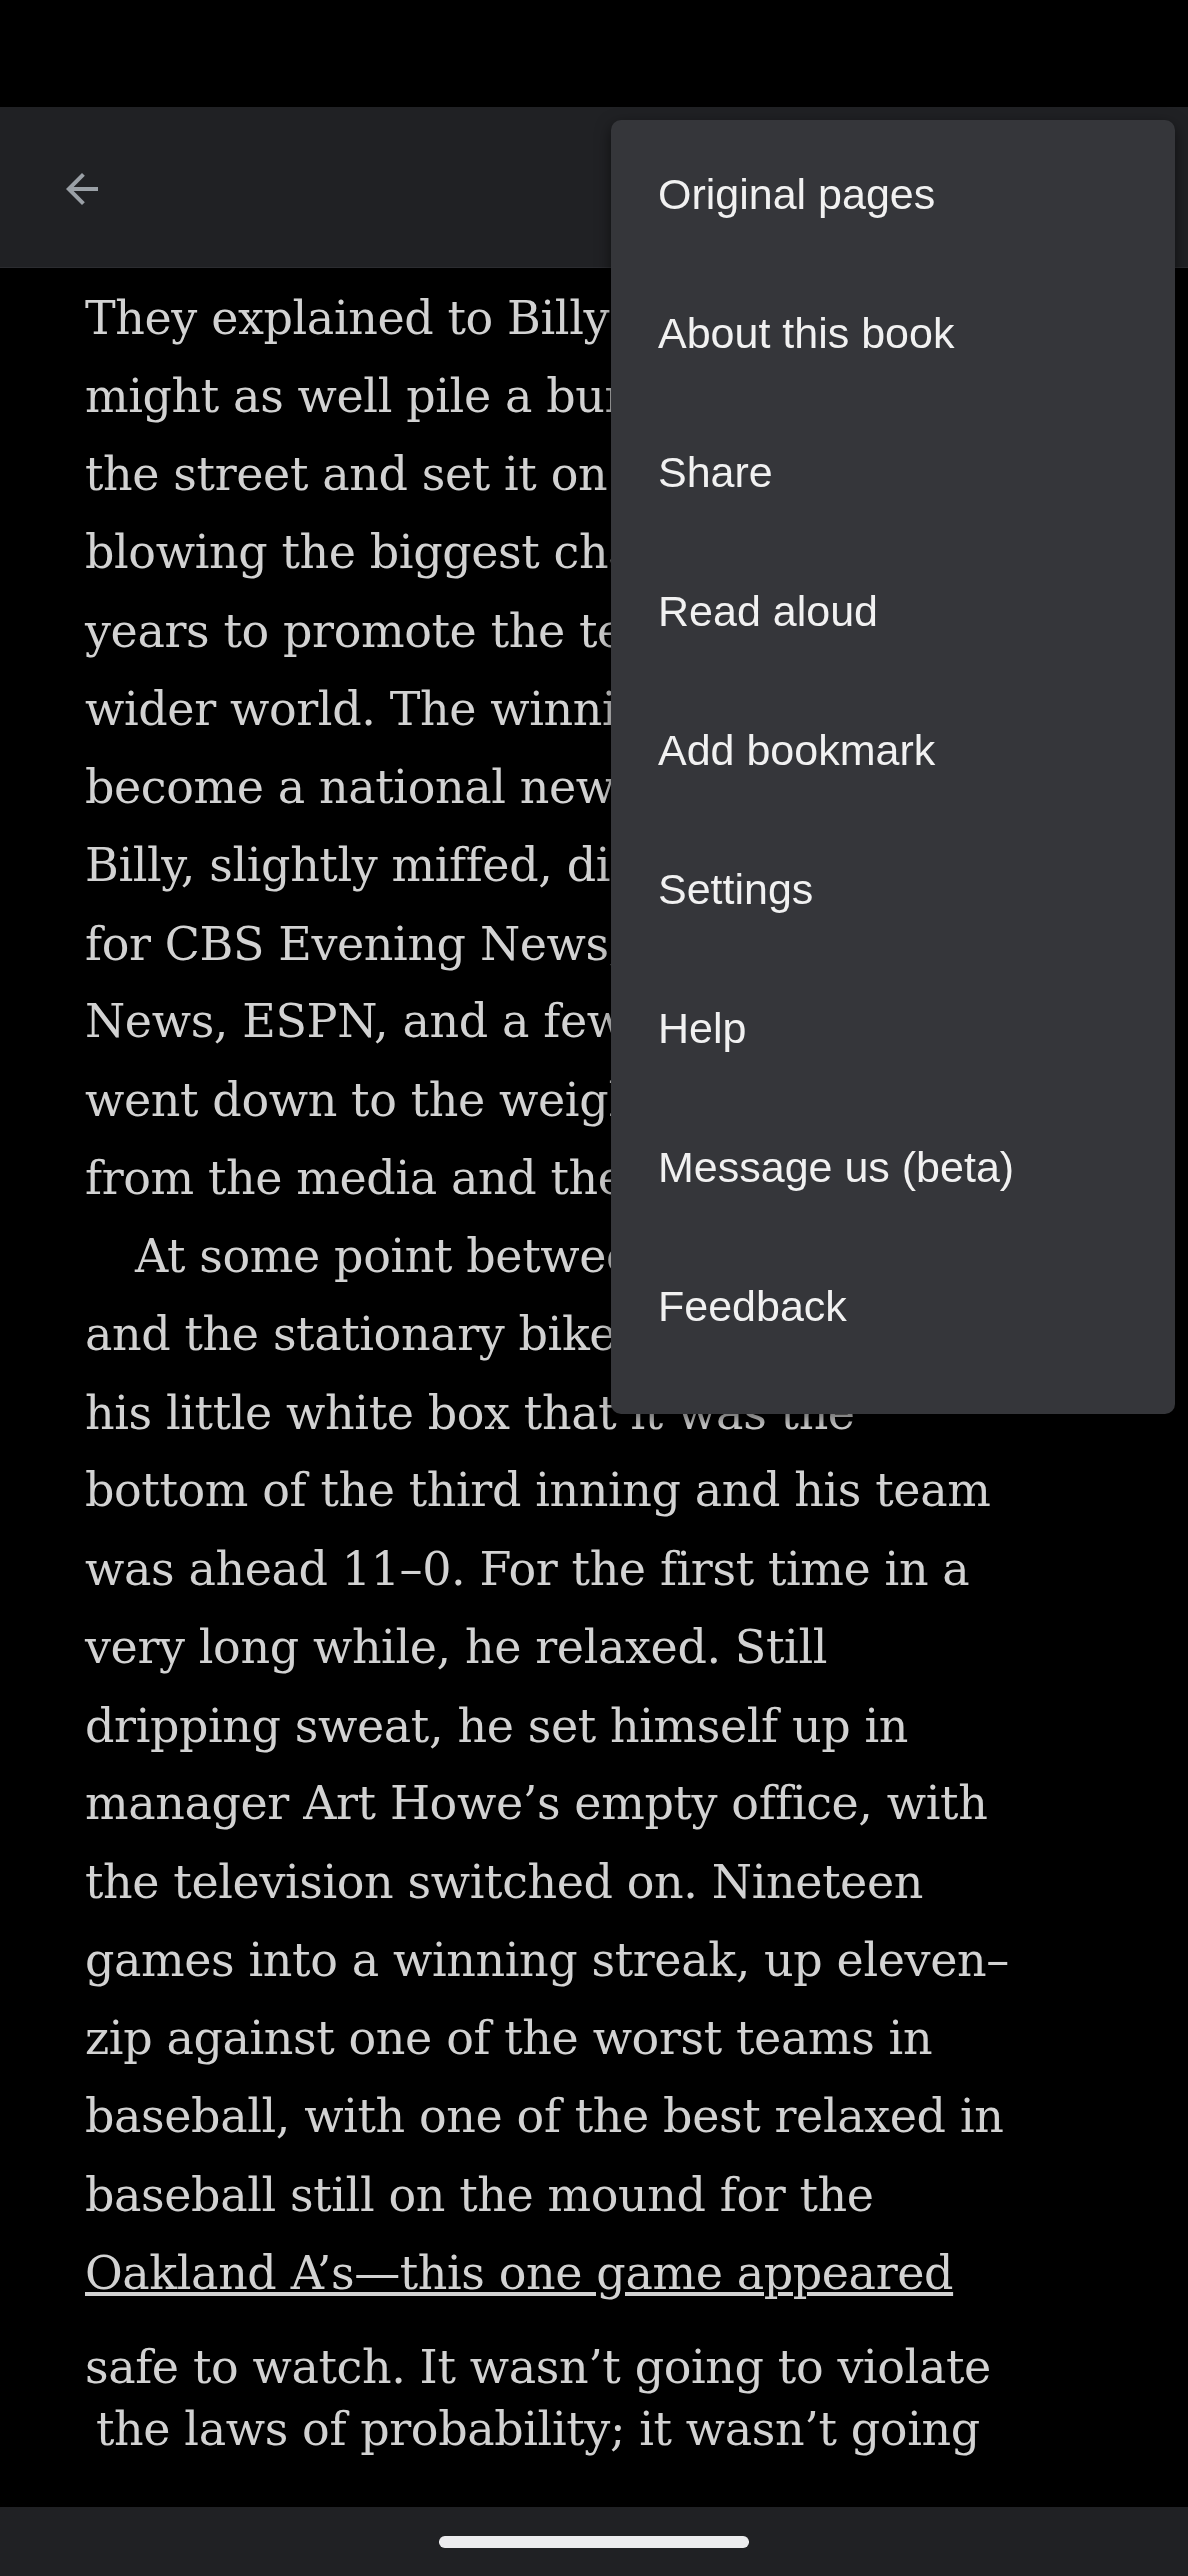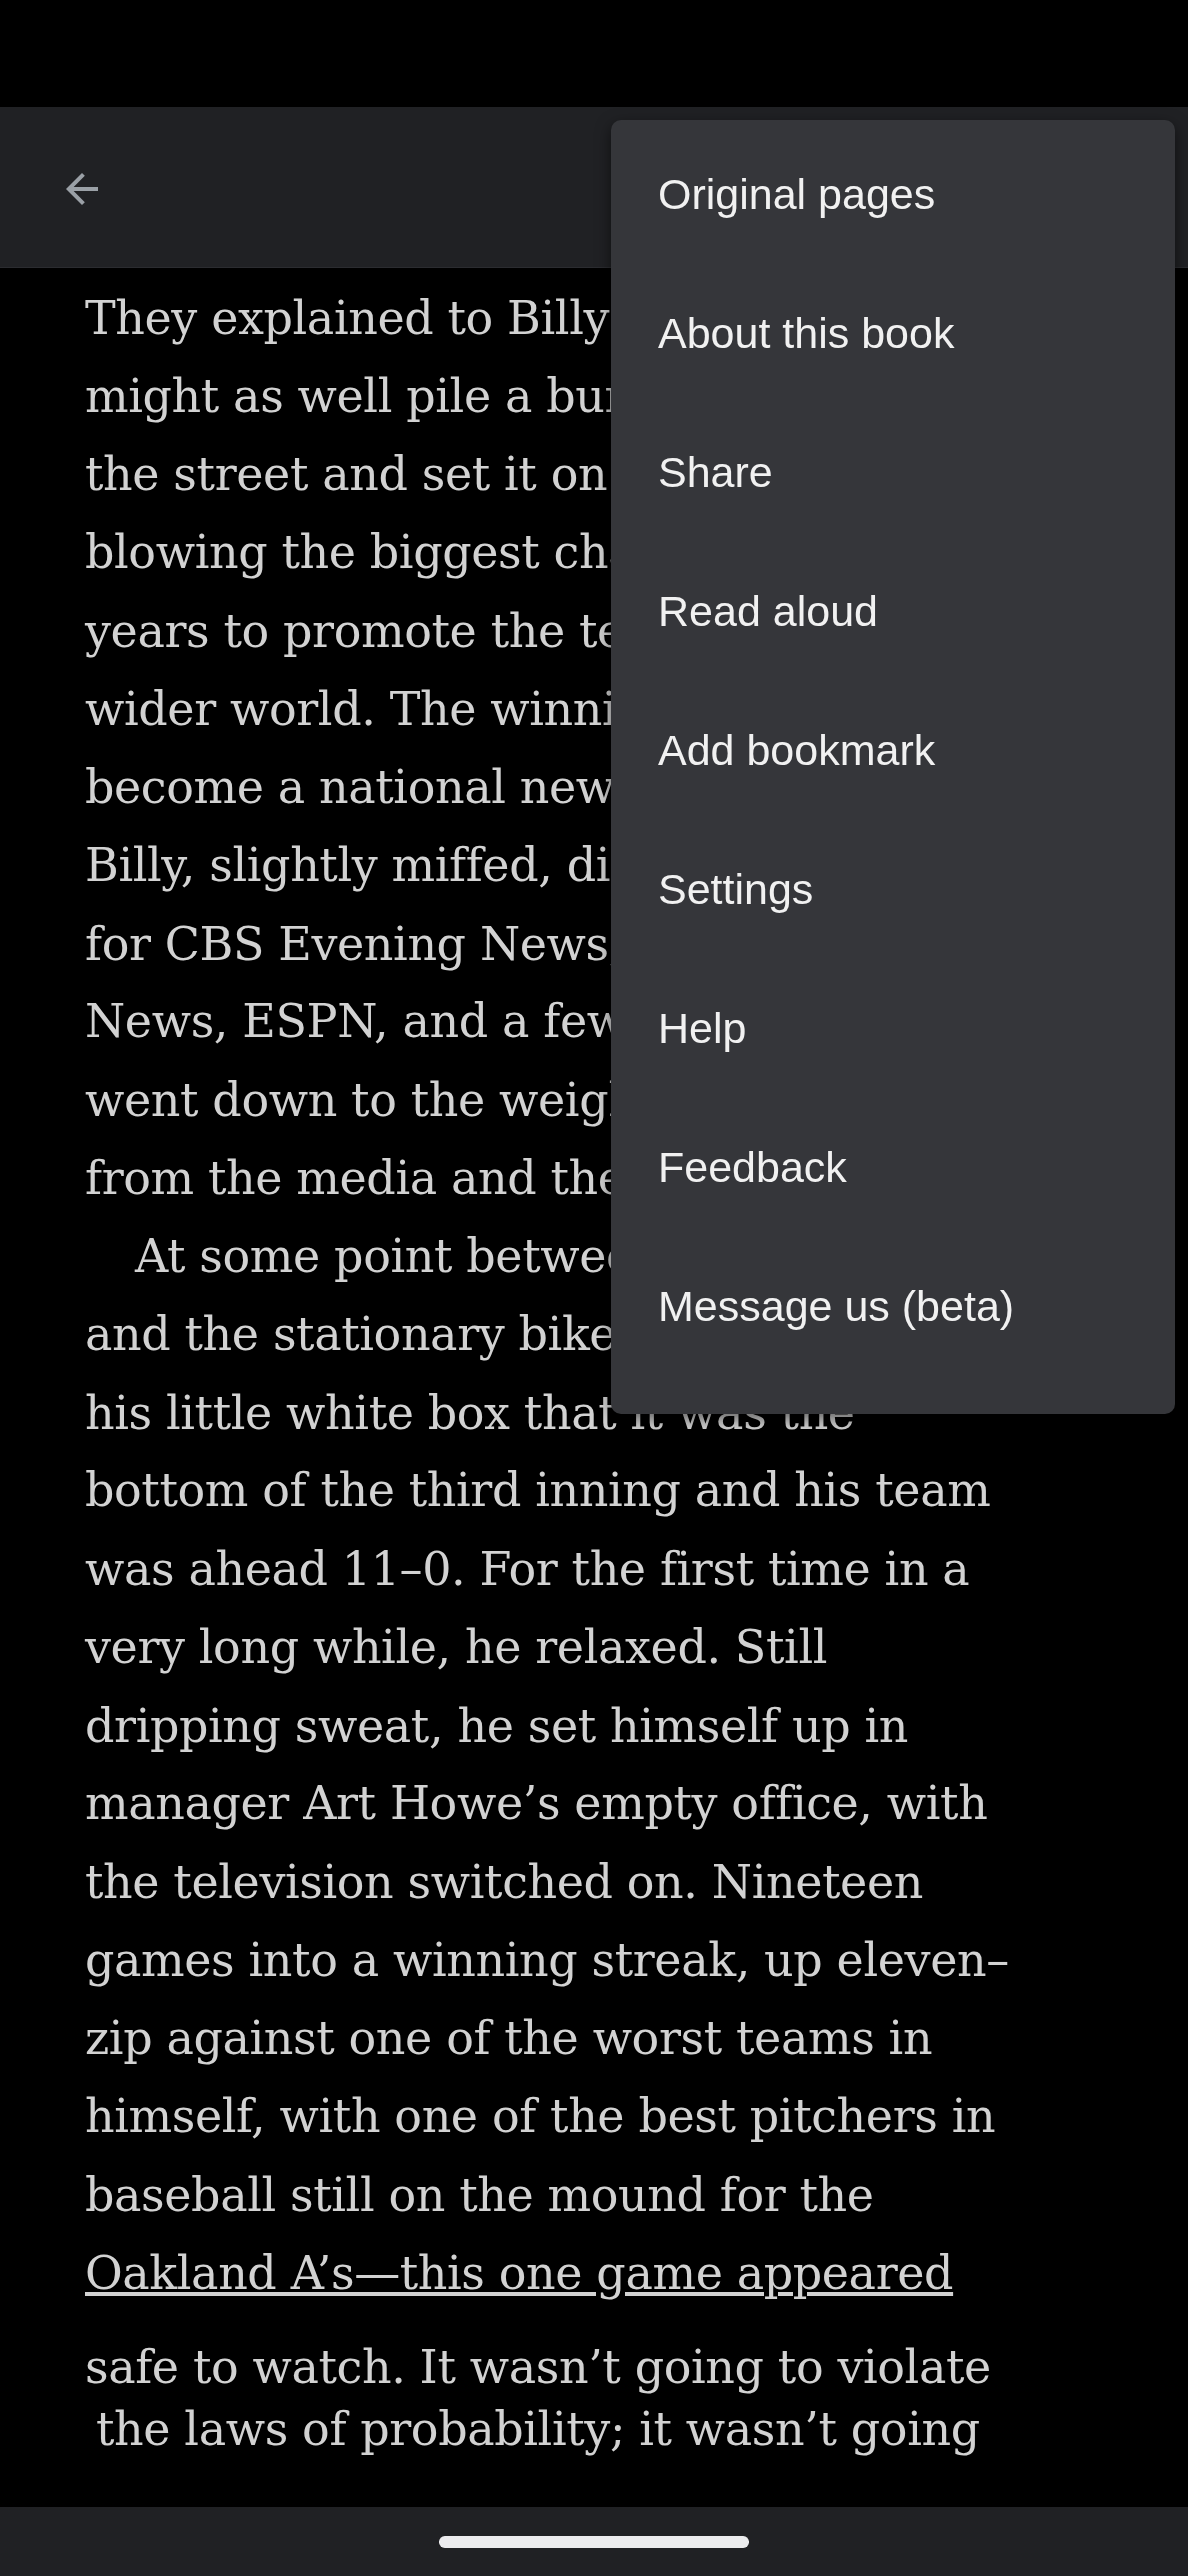--- a/index.html
+++ b/index.html
@@ -110,21 +110,21 @@
   <div class="line" style="top:1305px;">and the stationary bike he learned from</div>
   <div class="line" style="top:1384px;">his little white box that it was the</div>
   <div class="line" style="top:1461px;">bottom of the third inning and his team</div>
   <div class="line" style="top:1540px;">was ahead 11–0. For the first time in a</div>
   <div class="line" style="top:1618px;">very long while, he relaxed. Still</div>
   <div class="line" style="top:1697px;">dripping sweat, he set himself up in</div>
   <div class="line" style="top:1774px;">manager Art Howe’s empty office, with</div>
   <div class="line" style="top:1853px;">the television switched on. Nineteen</div>
   <div class="line" style="top:1931px;">games into a winning streak, up eleven–</div>
   <div class="line" style="top:2009px;">zip against one of the worst teams in</div>
-  <div class="line" style="top:2087px;">himself, with one of the best pitchers in</div>
+  <div class="line" style="top:2087px;">baseball, with one of the best relaxed in</div>
   <div class="line" style="top:2166px;">baseball still on the mound for the</div>
   <div class="line" style="top:2244px;text-decoration:underline;">Oakland A’s—this one game appeared</div>
   <div class="line" style="top:2322px;margin-top:16px;">safe to watch. It wasn’t going to violate</div>
   <div class="line" style="top:2400px;margin-left:11px;">the laws of probability; it wasn’t going</div>
 </div>
 
 <div class="status-bar"></div>
 
 <div class="app-bar">
   <div class="back-button">
@@ -135,20 +135,20 @@
 </div>
 
 <div class="menu" style="height:1294px;">
   <div class="menu-item">Original pages</div>
   <div class="menu-item">About this book</div>
   <div class="menu-item">Share</div>
   <div class="menu-item">Read aloud</div>
   <div class="menu-item">Add bookmark</div>
   <div class="menu-item">Settings</div>
   <div class="menu-item">Help</div>
+  <div class="menu-item">Message us (beta)</div>
   <div class="menu-item">Feedback</div>
-  <div class="menu-item">Message us (beta)</div>
 </div>
 
 <div class="nav-bar">
   <div class="home-indicator"></div>
 </div>
 
 
 </body></html>

